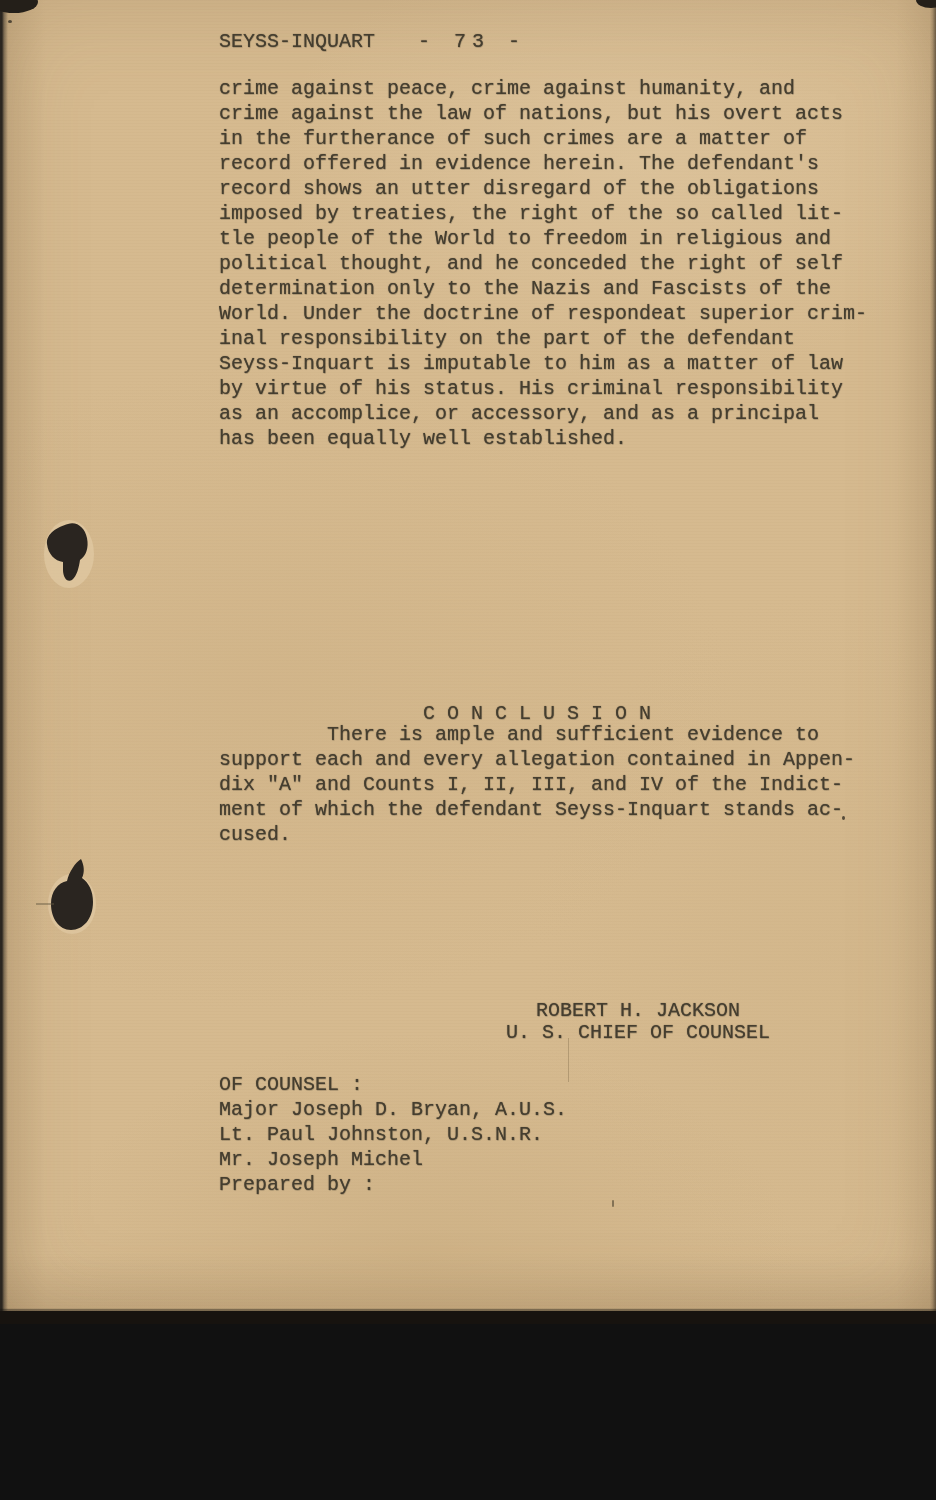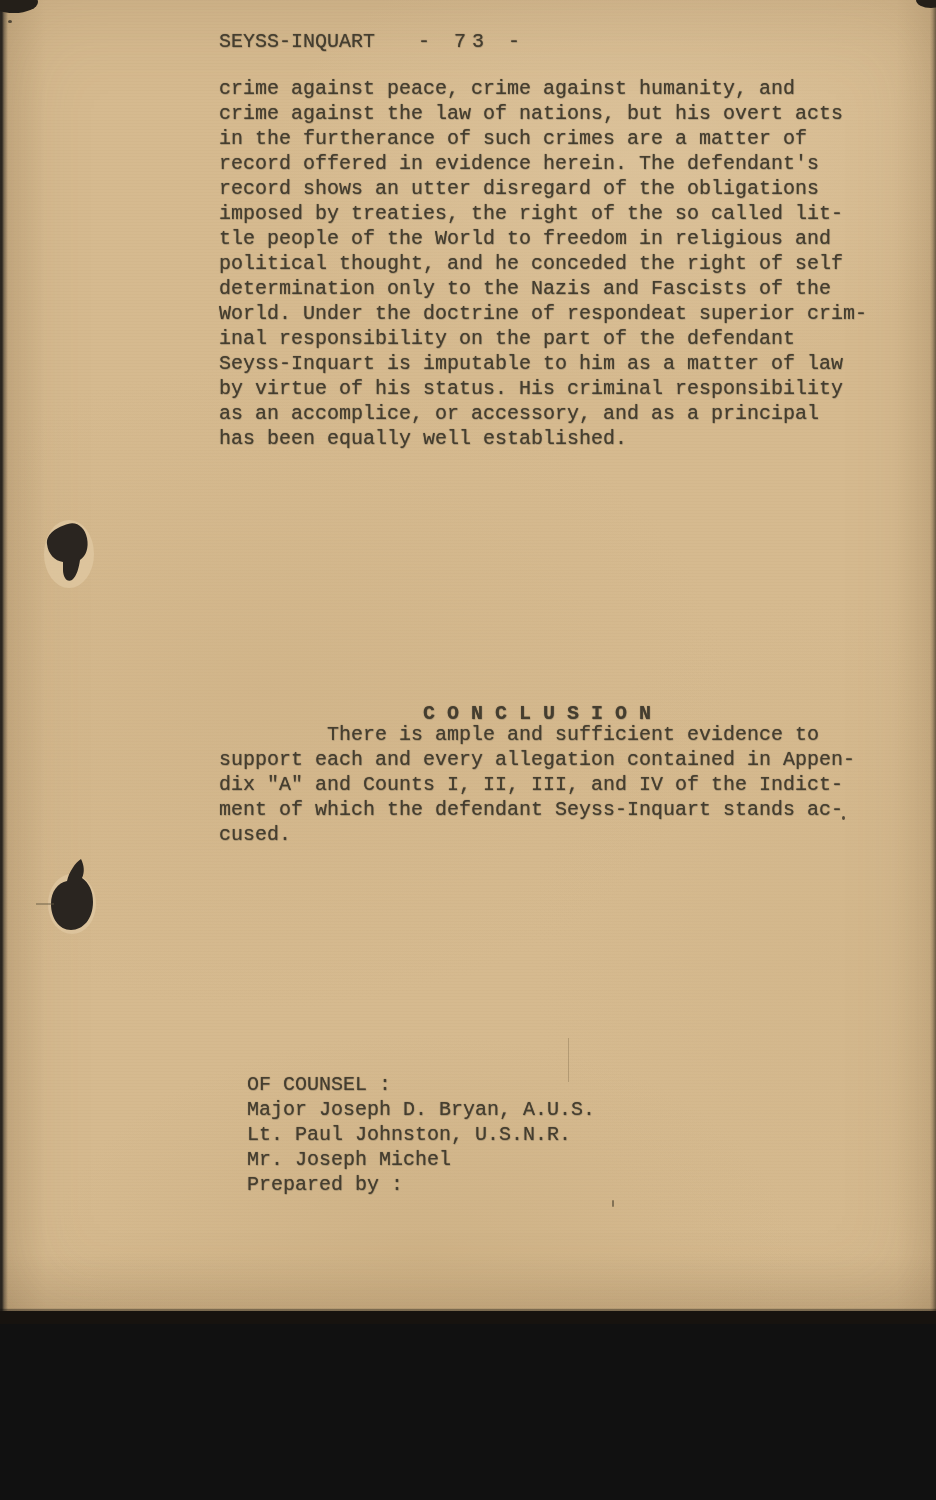--- a/index.html
+++ b/index.html
@@ -22,24 +22,24 @@
   .tw{
     position:absolute;white-space:pre;font-size:20px;
     color:rgba(66,60,46,.92);
     text-shadow:0 0 1px rgba(72,64,50,.85), .5px .5px 0 rgba(72,64,50,.18);
   }
   .lh-body{line-height:25px;}
   .lh-single{line-height:21.5px;}
   .header-doc{left:219px;top:31px;}
   .header-page{left:418px;top:31px;letter-spacing:6px;}
   .para1{left:219px;top:76px;}
-  .conclusion{left:423px;top:703px;font-weight:bold;}
+  .conclusion{left:423px;top:703px;}
   .para2{left:219px;top:722px;}
   .signature{left:506px;top:1000px;width:264px;text-align:center;}
-  .counsel{left:219px;top:1072px;margin-left:28px;}
+  .counsel{left:219px;top:1072px;}
   .office{left:366px;top:1269px;}
   .footer-page{left:445px;top:1451px;}
   .deco{position:absolute;}
   .edge-left{left:0;top:0;width:8px;height:100%;
     background:linear-gradient(to right,#2b2620 2px,rgba(43,38,32,.45) 4px,rgba(43,38,32,0));}
   .edge-right{right:0;top:0;width:6px;height:100%;
     background:linear-gradient(to left,rgba(38,30,22,.55),rgba(38,30,22,.15) 60%,rgba(38,30,22,0));}
   .edge-bottom{left:0;bottom:0;width:100%;height:13px;background:#17130f;
     box-shadow:0 -2px 1px rgba(23,19,15,.4);}
   .notch-tl{left:-10px;top:-9px;width:48px;height:22px;background:#241f19;border-radius:50%;}
@@ -76,20 +76,22 @@
 has been equally well established.</div>
 
   <div class="tw lh-single conclusion">C O N C L U S I O N</div>
 
   <div class="tw lh-body para2">         There is ample and sufficient evidence to
 support each and every allegation contained in Appen-
 dix "A" and Counts I, II, III, and IV of the Indict-
 ment of which the defendant Seyss-Inquart stands ac-
 cused.</div>
 
+  <div class="tw lh-single signature">ROBERT H. JACKSON
+U. S. CHIEF OF COUNSEL</div>
 
   <div class="tw lh-body counsel">OF COUNSEL :
 Major Joseph D. Bryan, A.U.S.
 Lt. Paul Johnston, U.S.N.R.
 Mr. Joseph Michel
 Prepared by :</div>
 
 
   <div class="tw lh-single footer-page">- 73 -</div>
 

